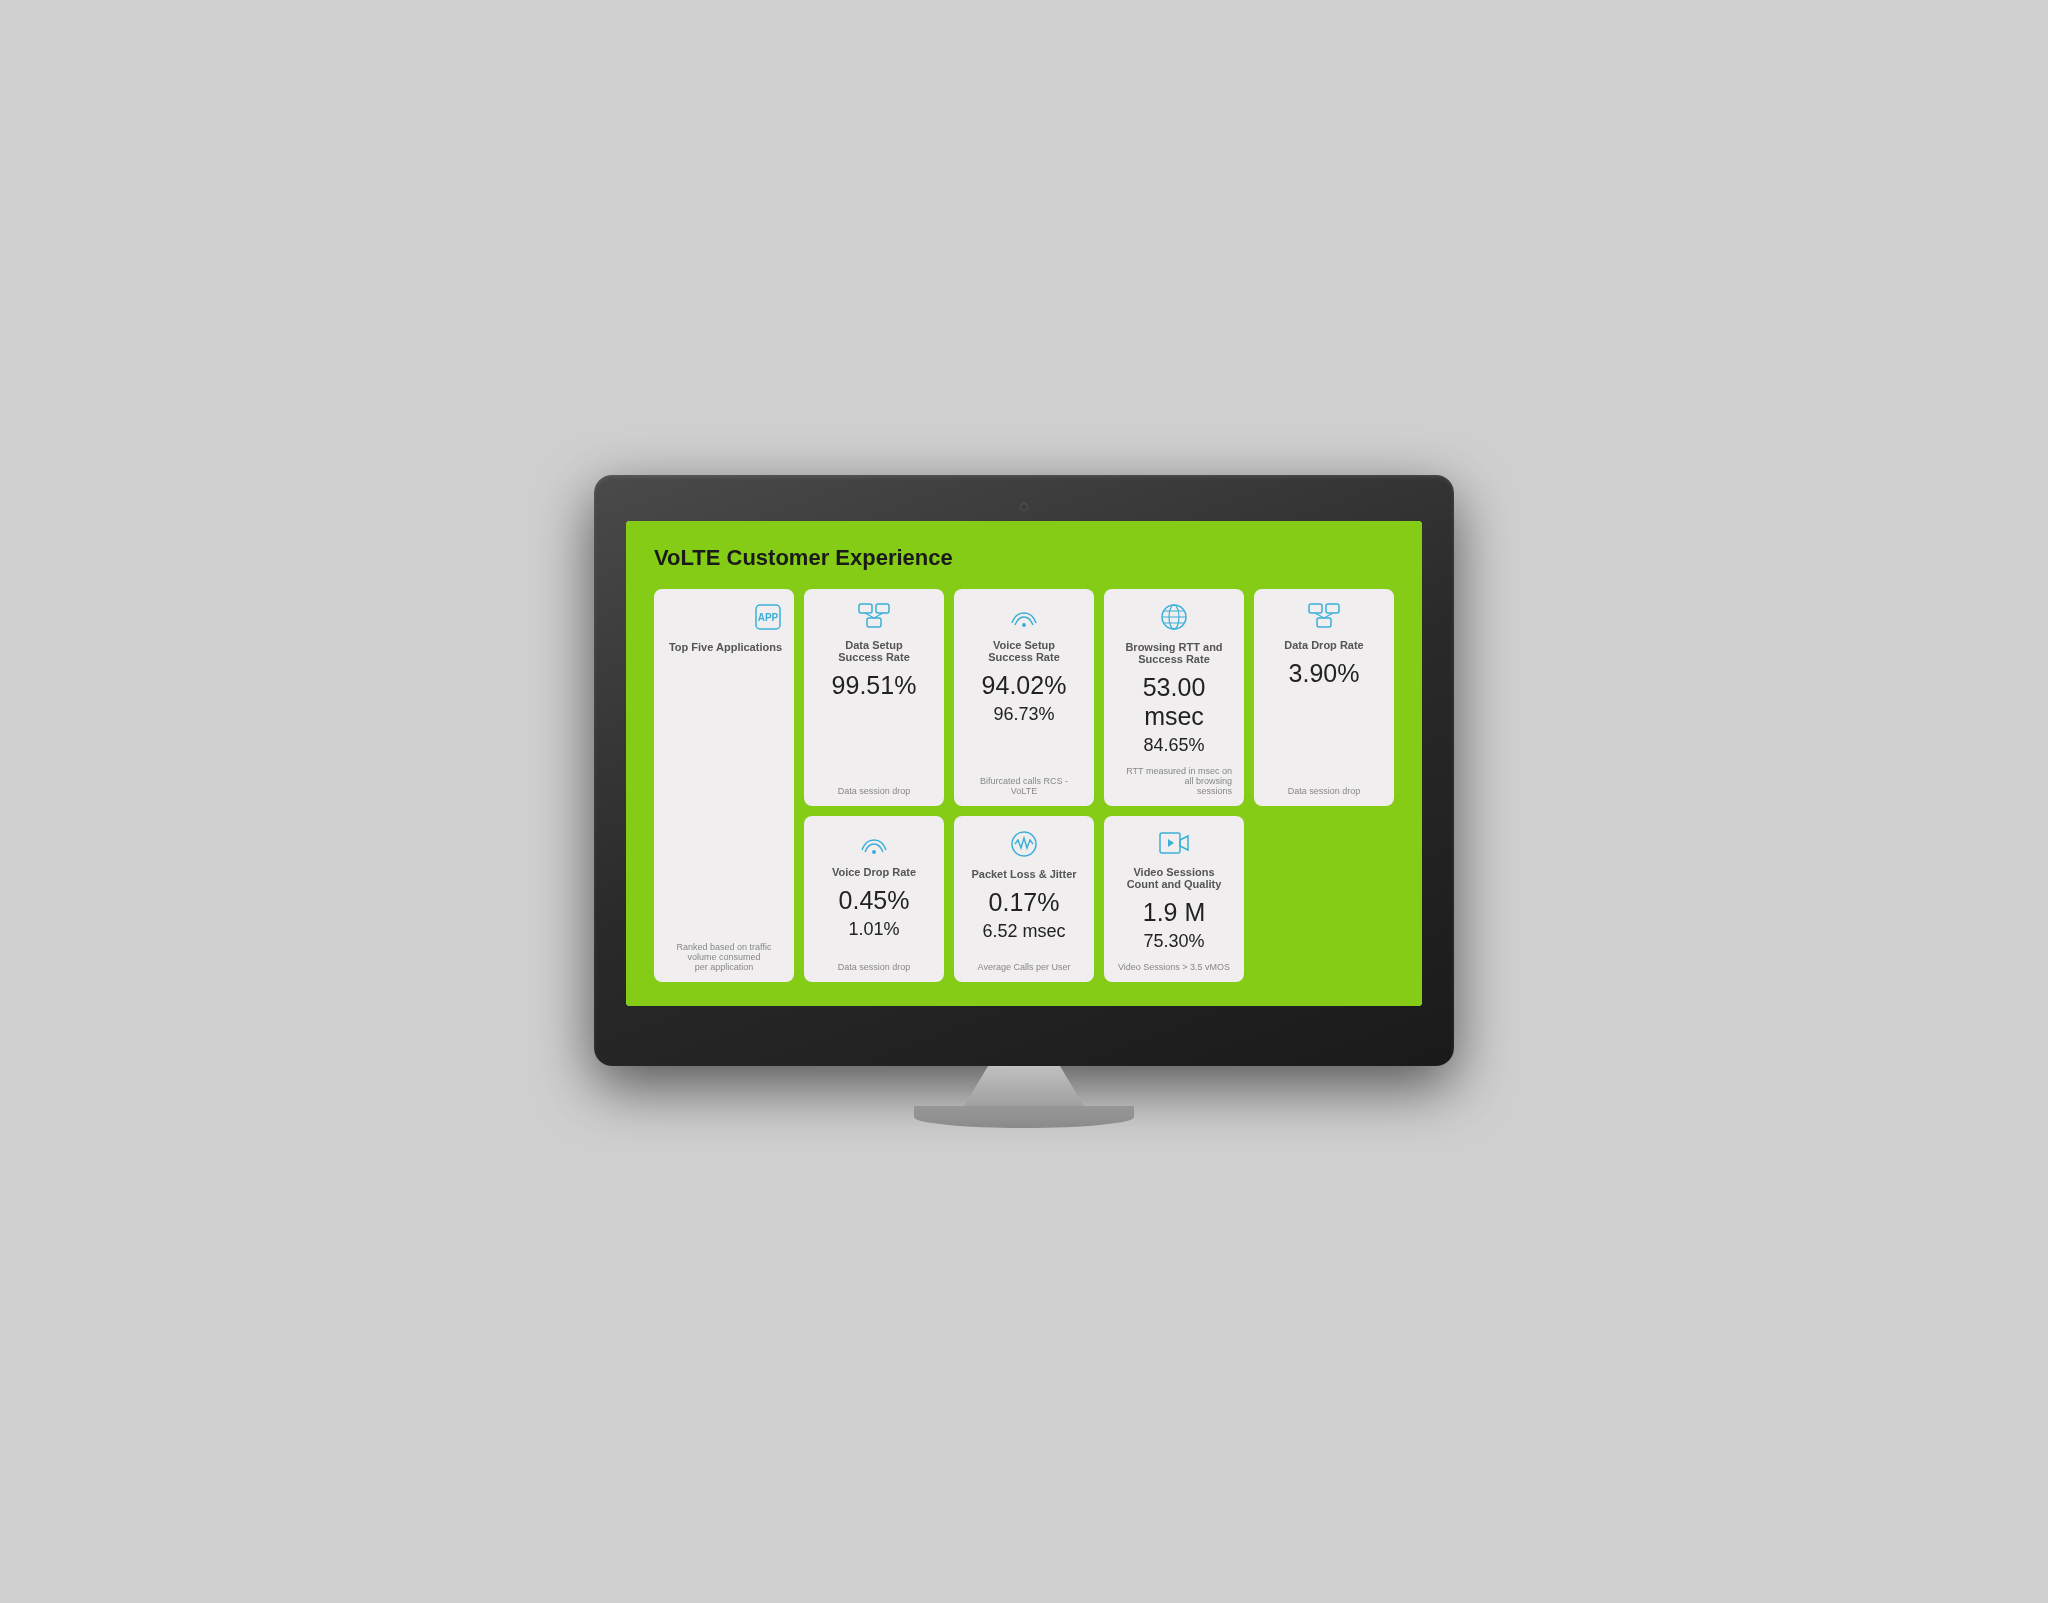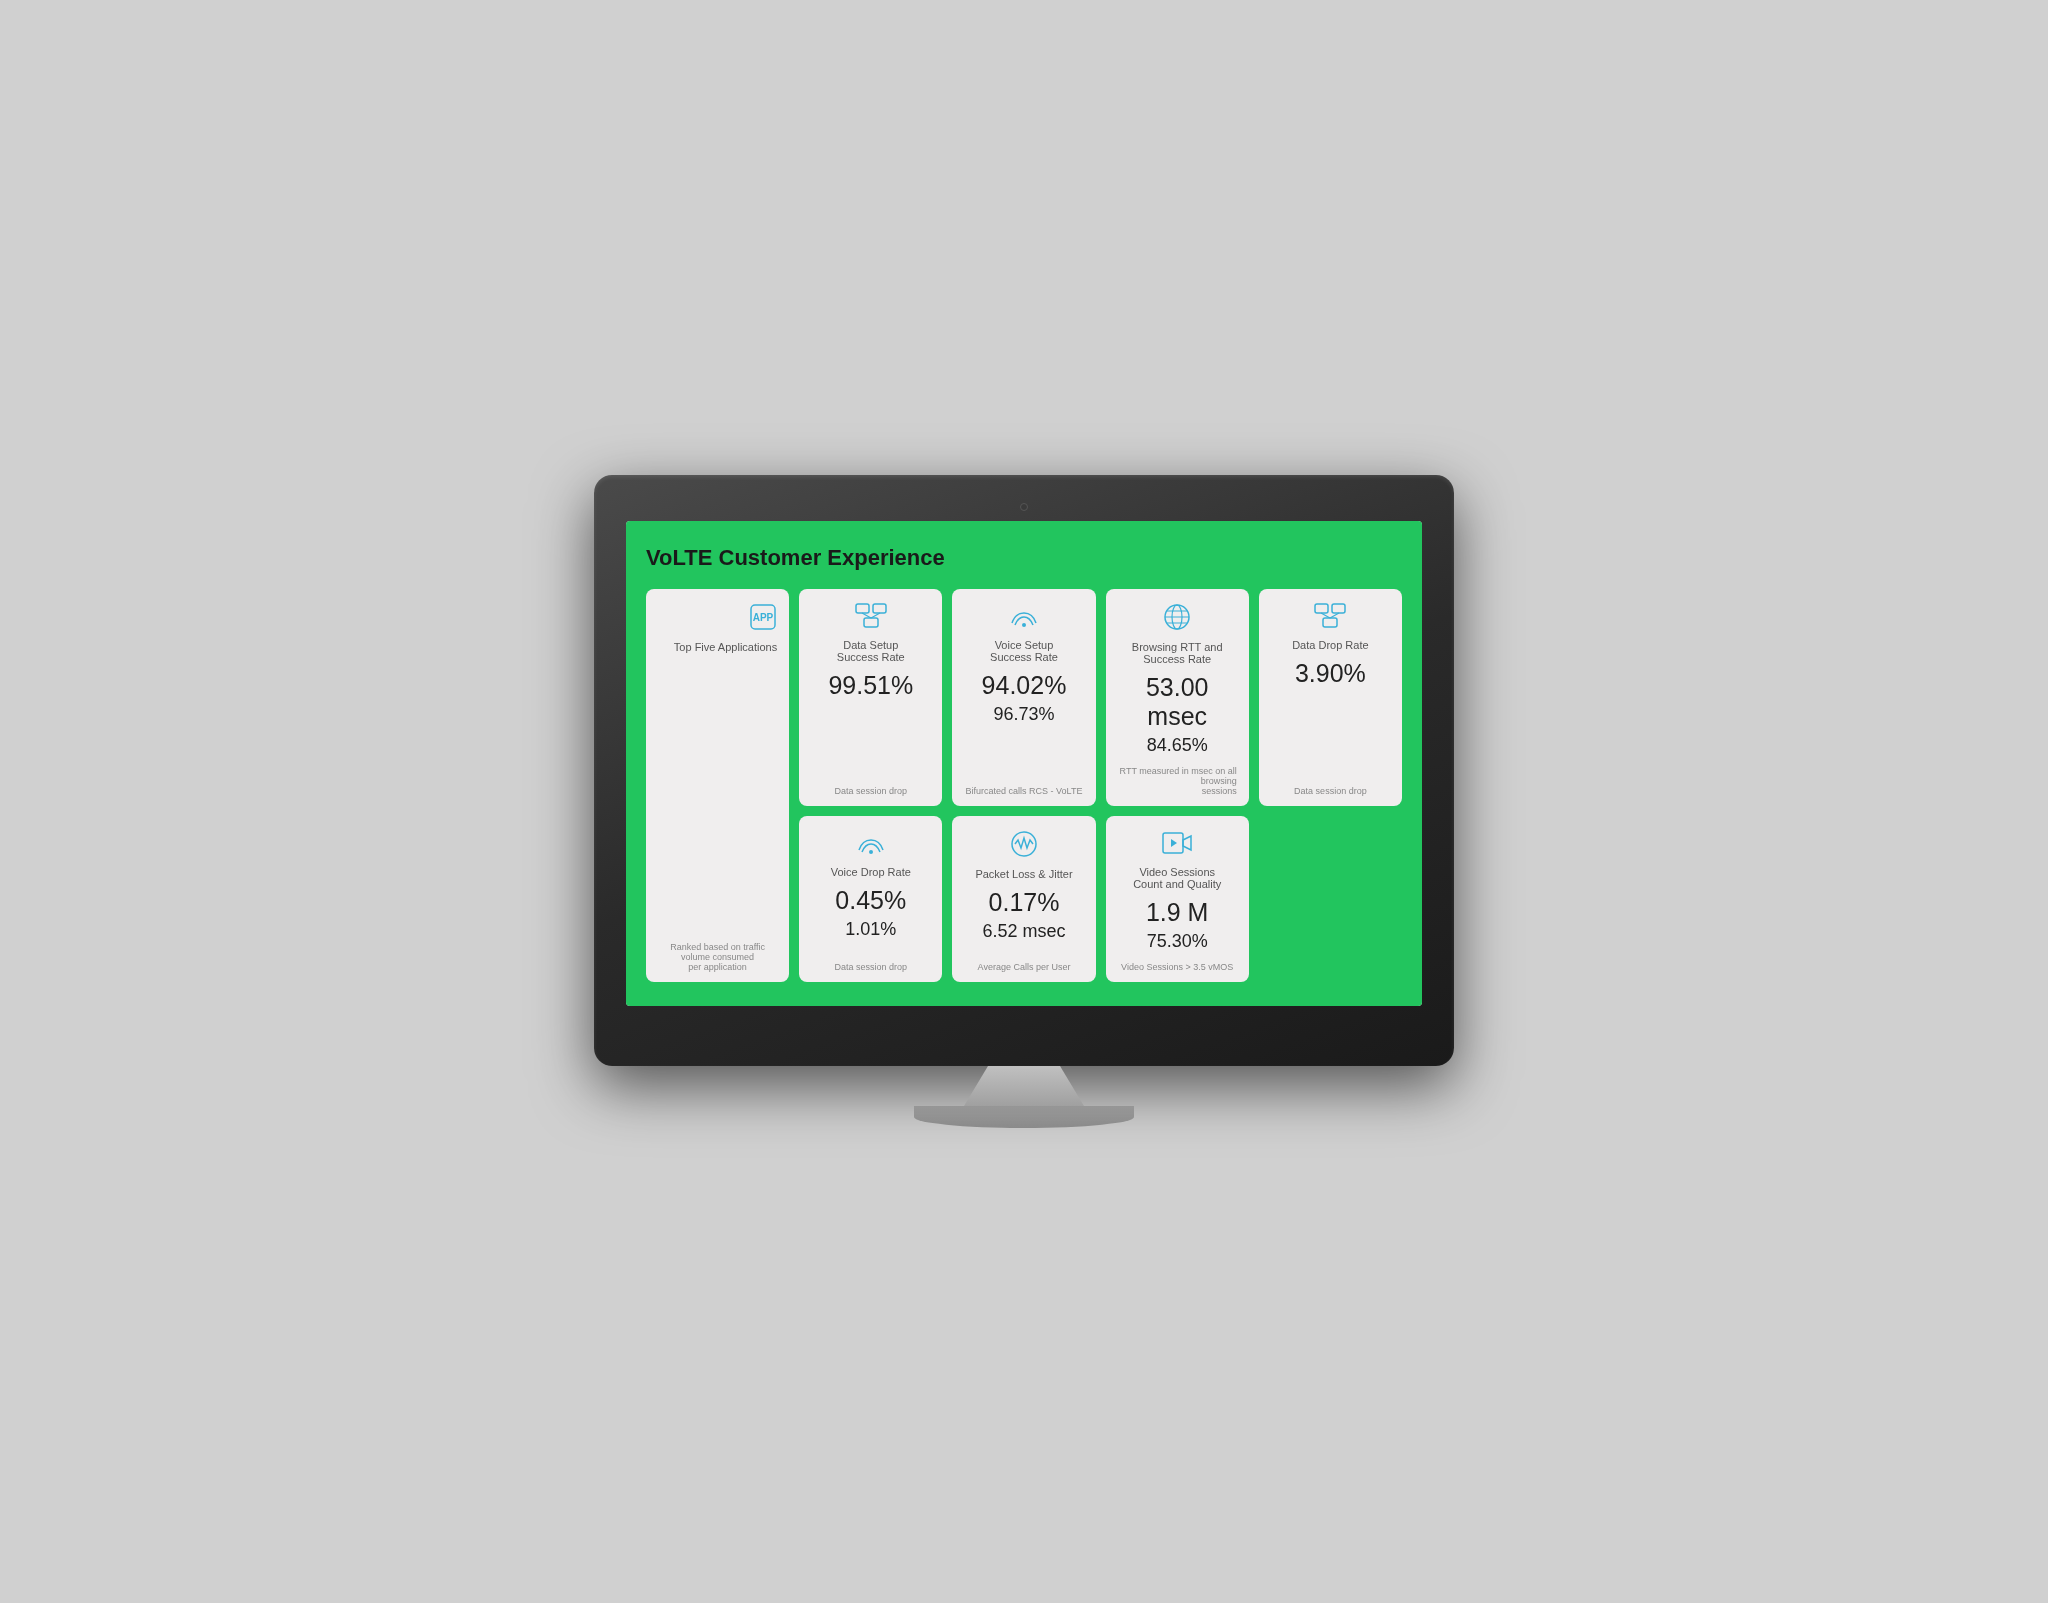--- a/index.html
+++ b/index.html
@@ -52,22 +52,22 @@
 
     .monitor-stand-base {
       width: 220px;
       height: 22px;
       background: linear-gradient(to bottom, #b0b0b0, #909090);
       margin: 0 auto;
       border-radius: 0 0 50% 50%;
     }
 
     .dashboard {
-      padding: 24px 20px;
-      background: #22c55e;
+      padding: 24px 28px;
+      background: #84cc16;
     }
 
     .dashboard-title {
       font-size: 22px;
       font-weight: 700;
       color: #1a1a1a;
       margin-bottom: 18px;
     }
 
     .grid-container {
@@ -91,21 +91,21 @@
       font-size: 22px;
       margin-bottom: 6px;
       line-height: 1;
     }
 
     .card-title {
       font-size: 11px;
       color: #555;
       text-align: center;
       margin-bottom: 8px;
-      font-weight: 400;
+      font-weight: 700;
     }
 
     .card-value-primary {
       font-size: 25px;
       color: #222;
       font-weight: 400;
       margin-bottom: 4px;
       text-align: center;
     }
 

